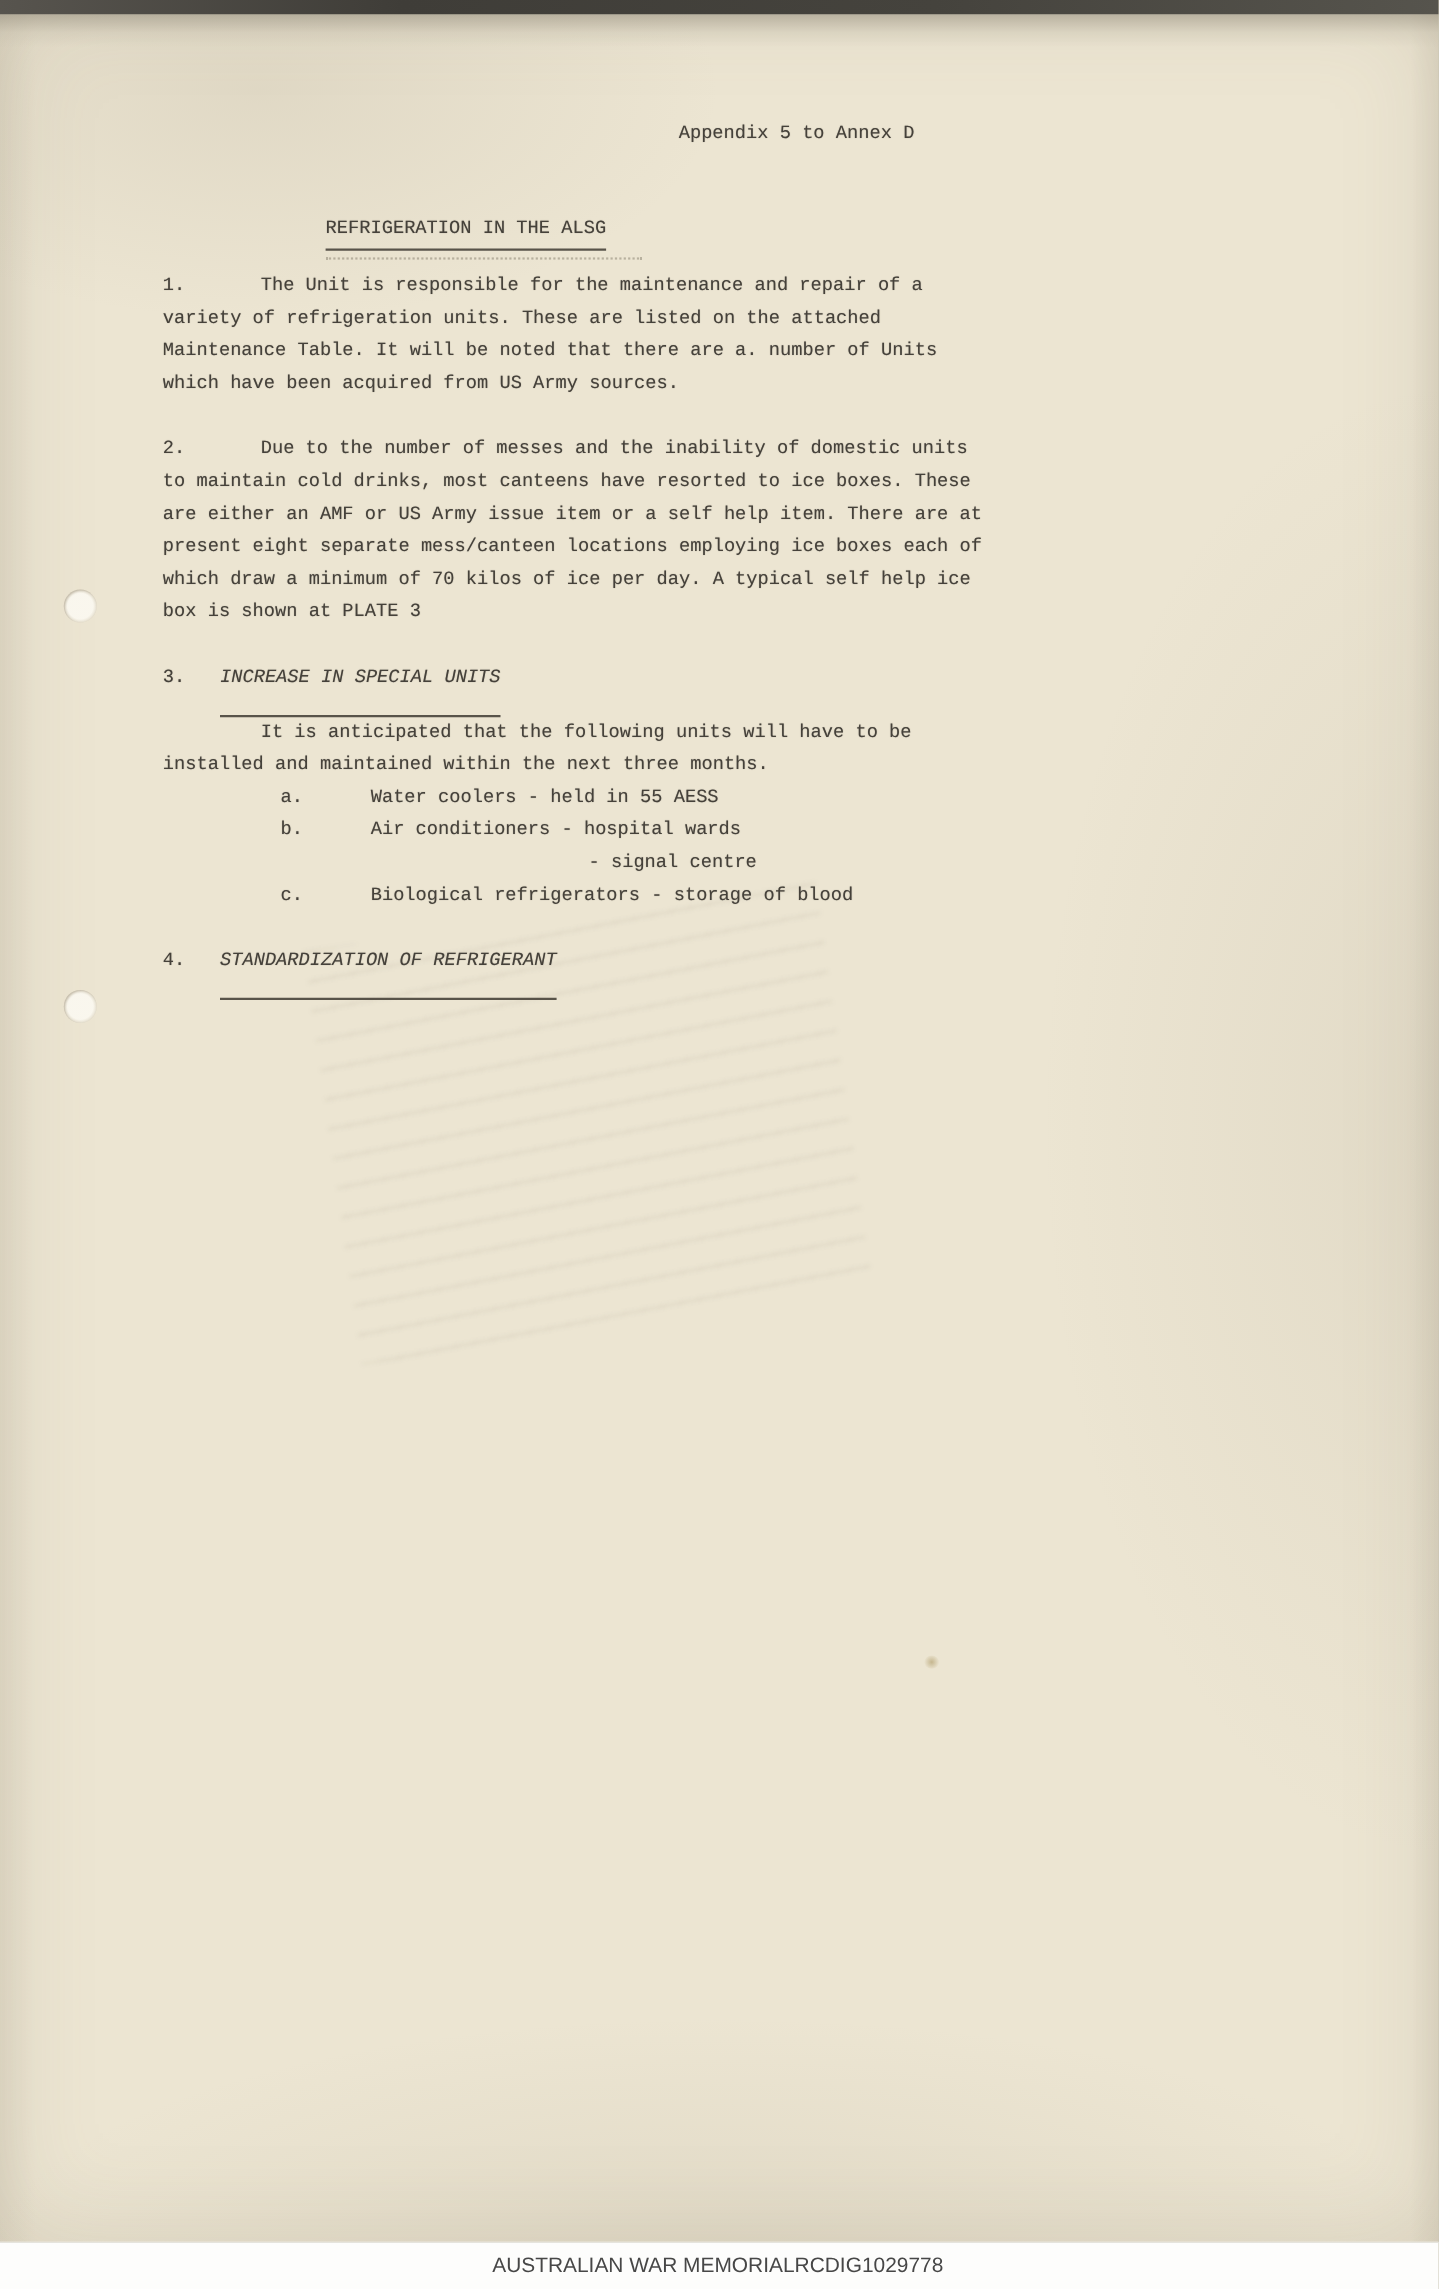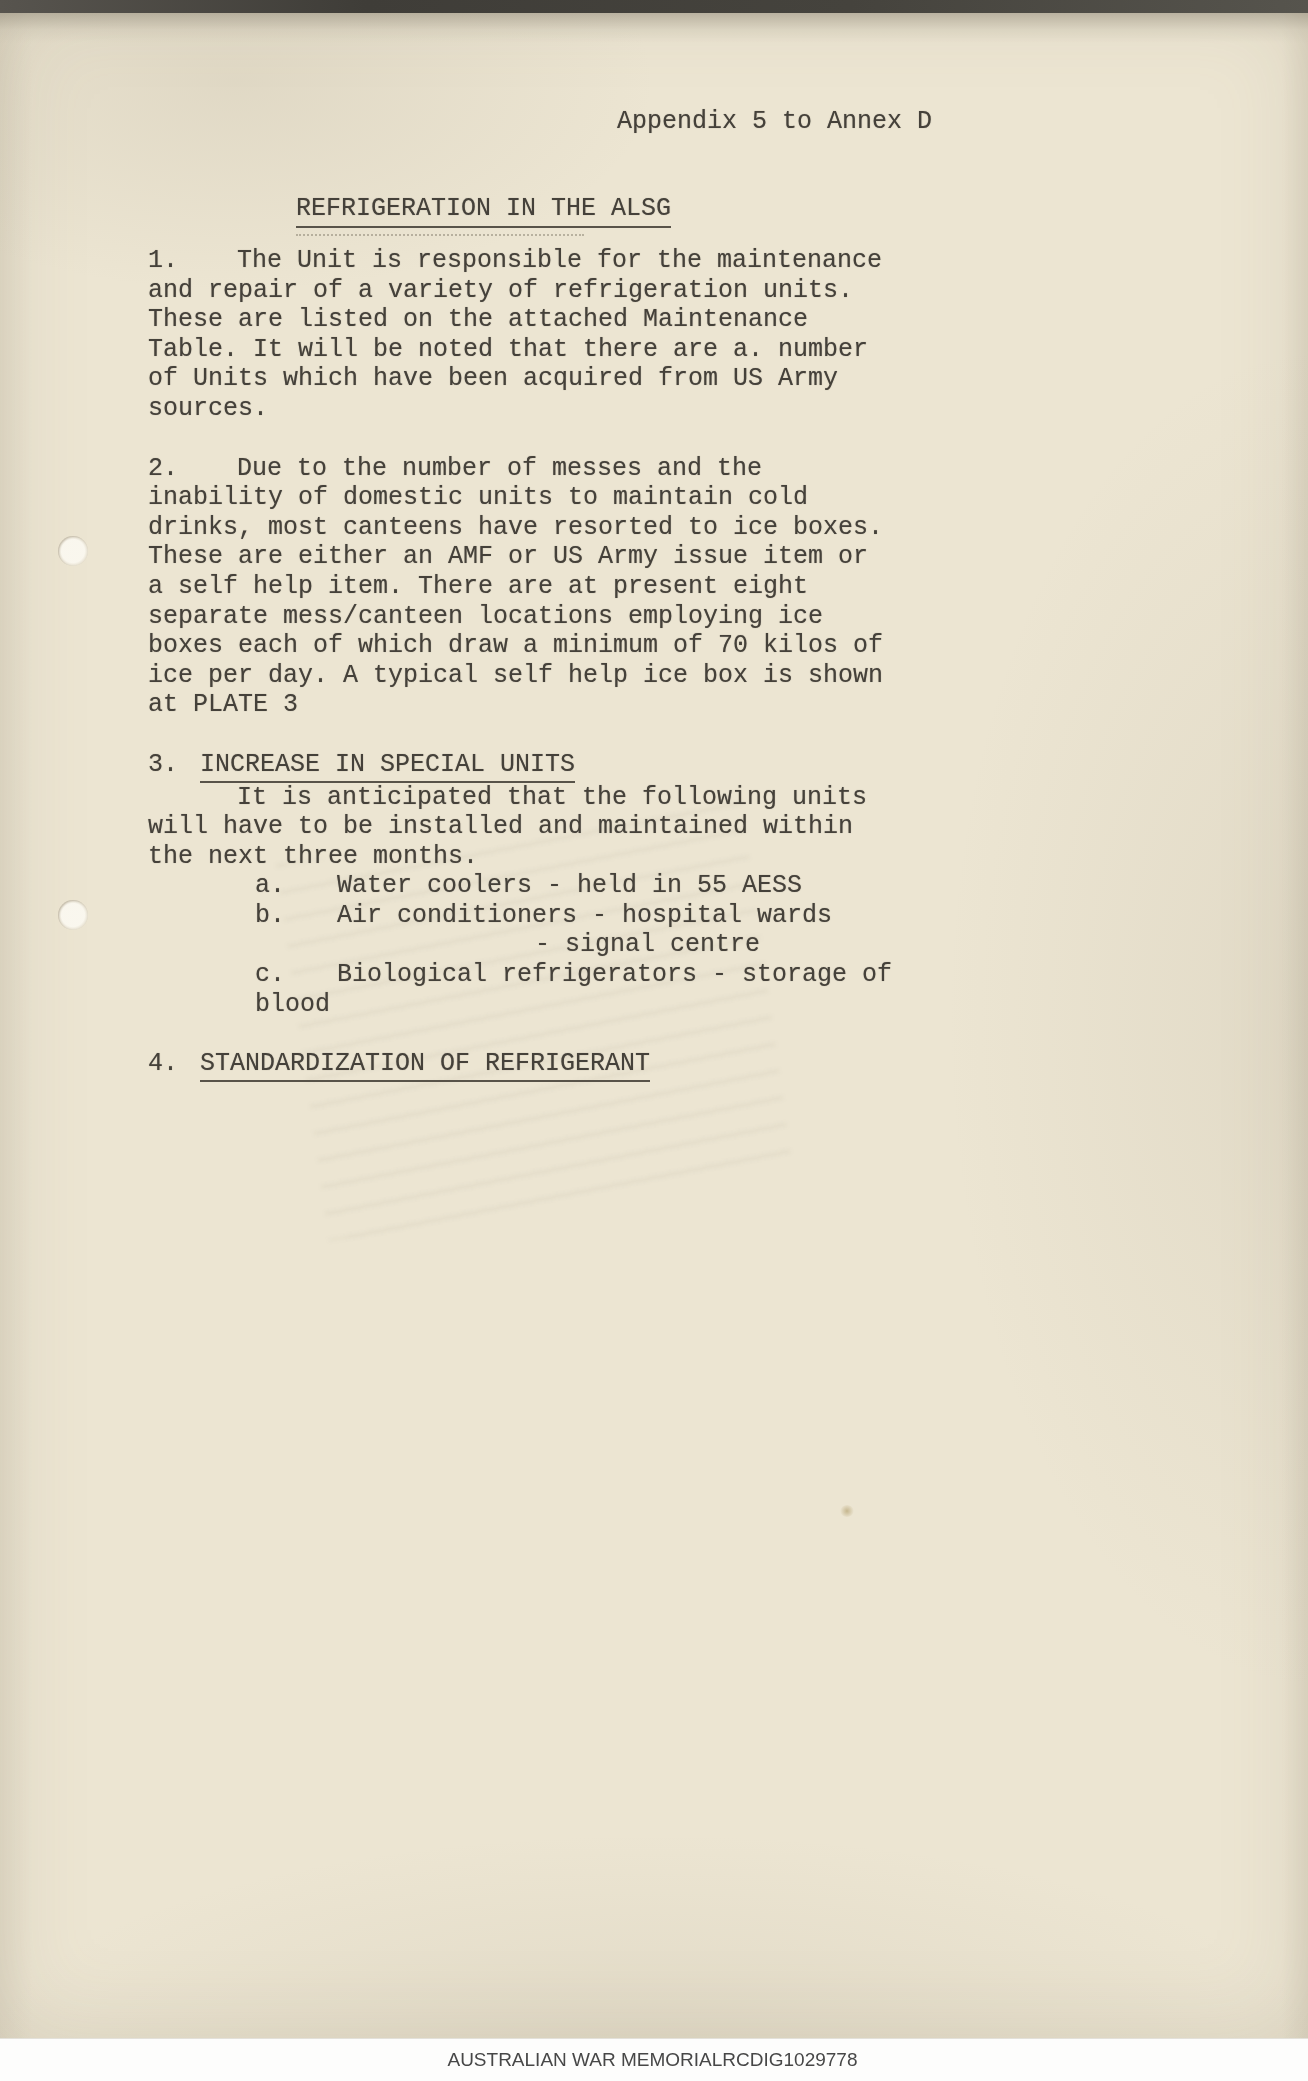--- a/index.html
+++ b/index.html
@@ -75,21 +75,21 @@
     position: absolute;
     left: 840px; top: 1505px;
     width: 14px; height: 12px;
     border-radius: 50%;
     background: radial-gradient(circle, rgba(150,125,60,0.45), rgba(150,125,60,0) 75%);
   }
 
   
   .typed {
     font-family: "Liberation Mono", "DejaVu Sans Mono", monospace;
-    font-size: 25px;
+    font-size: 17px;
     line-height: 29.6px;
     color: #45413a;
     text-shadow: 0 0 1px rgba(69,65,58,0.45);
     white-space: normal;
   }
 
   .appendix {
     position: absolute;
     left: 617px; top: 107px;
   }
@@ -125,22 +125,23 @@
     text-indent: 0;
   }
   .block-gap { margin-top: 30px; }
 
   .sec-head .num2 {
     display: inline-block;
     width: 52px;
   }
   .sec-title {
     display: inline-block;
-    padding-bottom: 1px;
+    padding-bottom: 18px;
     border-bottom: 2px solid rgba(62,57,49,0.85);
+    font-style: italic;
   }
 
   .item { padding-left: 107px; }
   .item .ilabel {
     display: inline-block;
     width: 82px;
   }
   .item-cont { padding-left: 387px; }
 
   

